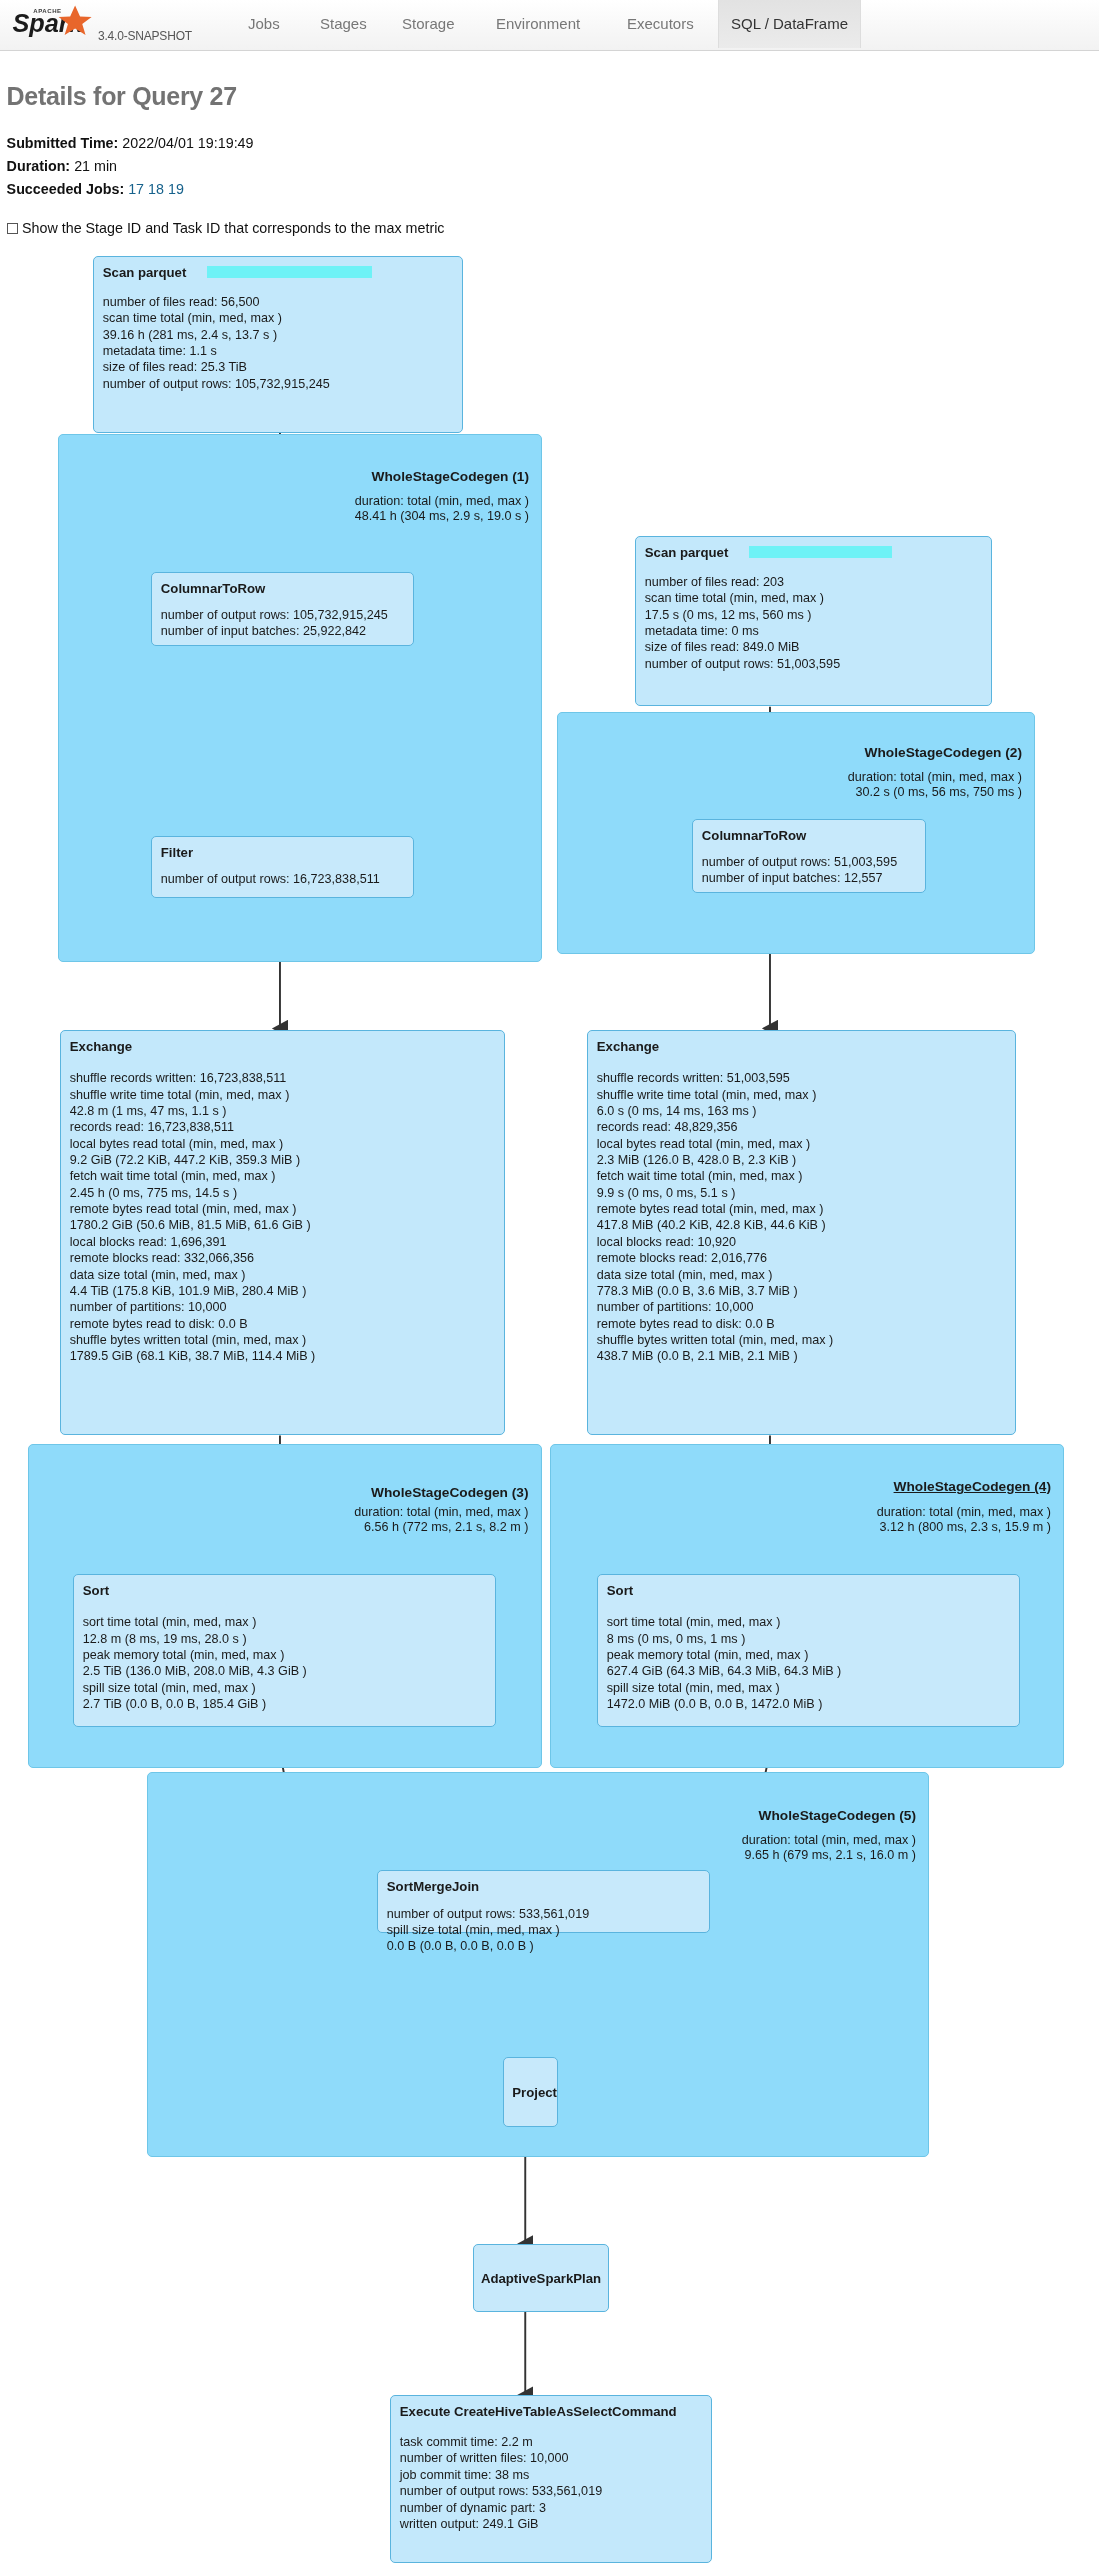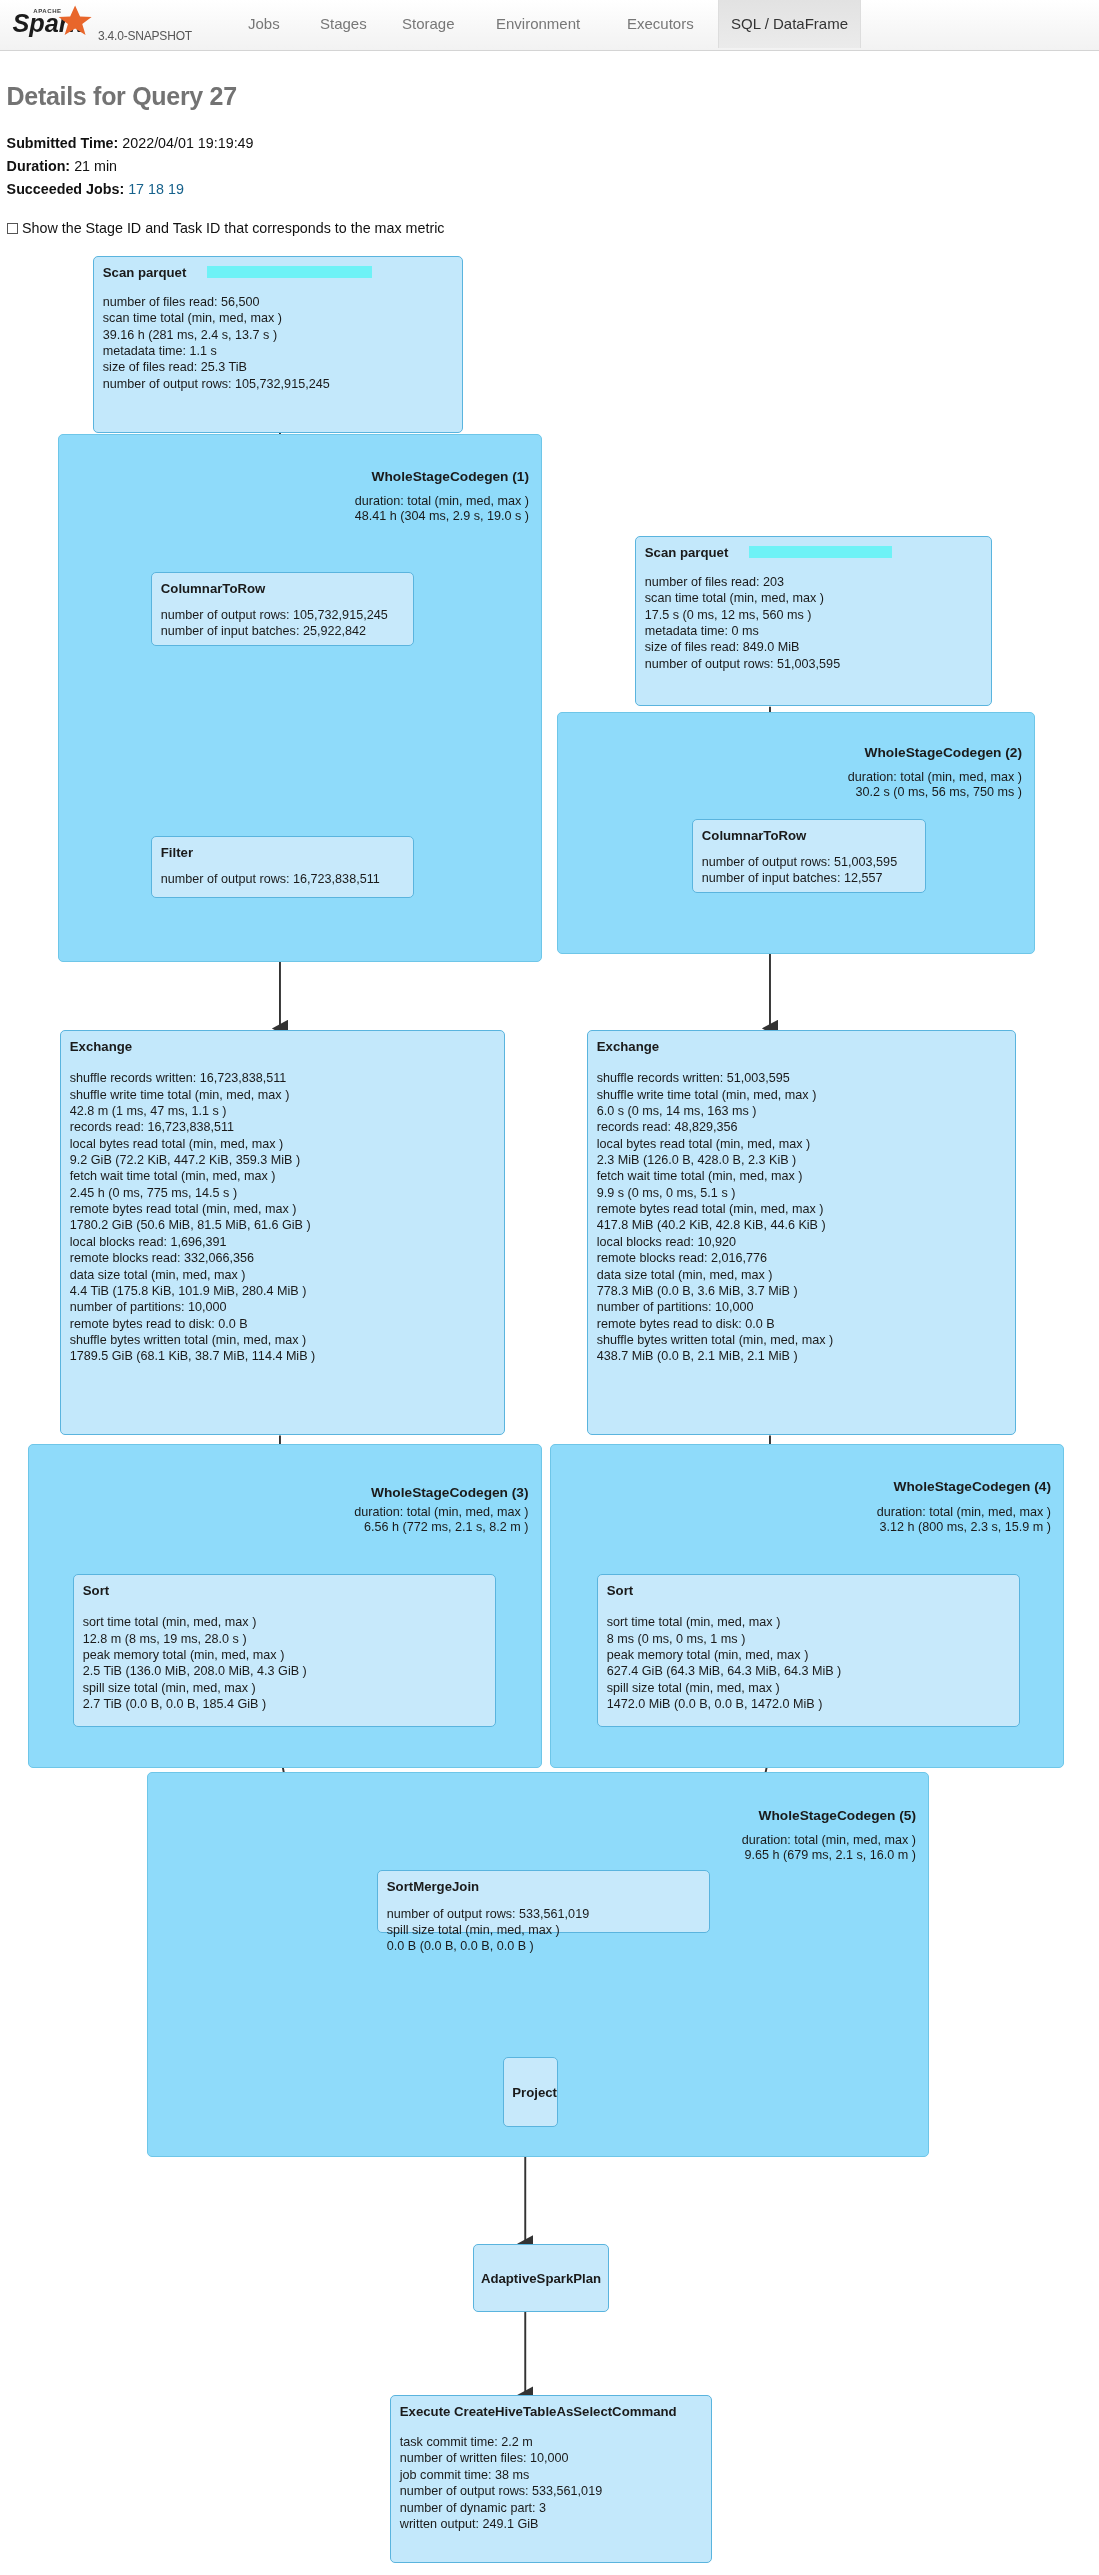--- a/index.html
+++ b/index.html
@@ -194,21 +194,21 @@
 
 <div class="cluster" style="left:27.5px; top:1444px; width:514px; height:324px;">
   <div class="cluster-title" style="top:34px;margin-top:6px;">WholeStageCodegen (3)</div>
   <div class="cluster-metric" style="top:60px;">
     <div>duration: total (min, med, max )</div>
     <div>6.56 h (772 ms, 2.1 s, 8.2 m )</div>
   </div>
 </div>
 
 <div class="cluster" style="left:550px; top:1444px; width:514px; height:324px;">
-  <div class="cluster-title" style="top:34px;">WholeStageCodegen (4)</div>
+  <div class="cluster-title" style="top:34px;text-decoration:underline;">WholeStageCodegen (4)</div>
   <div class="cluster-metric" style="top:60px;">
     <div>duration: total (min, med, max )</div>
     <div>3.12 h (800 ms, 2.3 s, 15.9 m )</div>
   </div>
 </div>
 
 <div class="cluster" style="left:147px; top:1772px; width:782px; height:385px;">
   <div class="cluster-title" style="top:35px;">WholeStageCodegen (5)</div>
   <div class="cluster-metric" style="top:60px;">
     <div>duration: total (min, med, max )</div>

